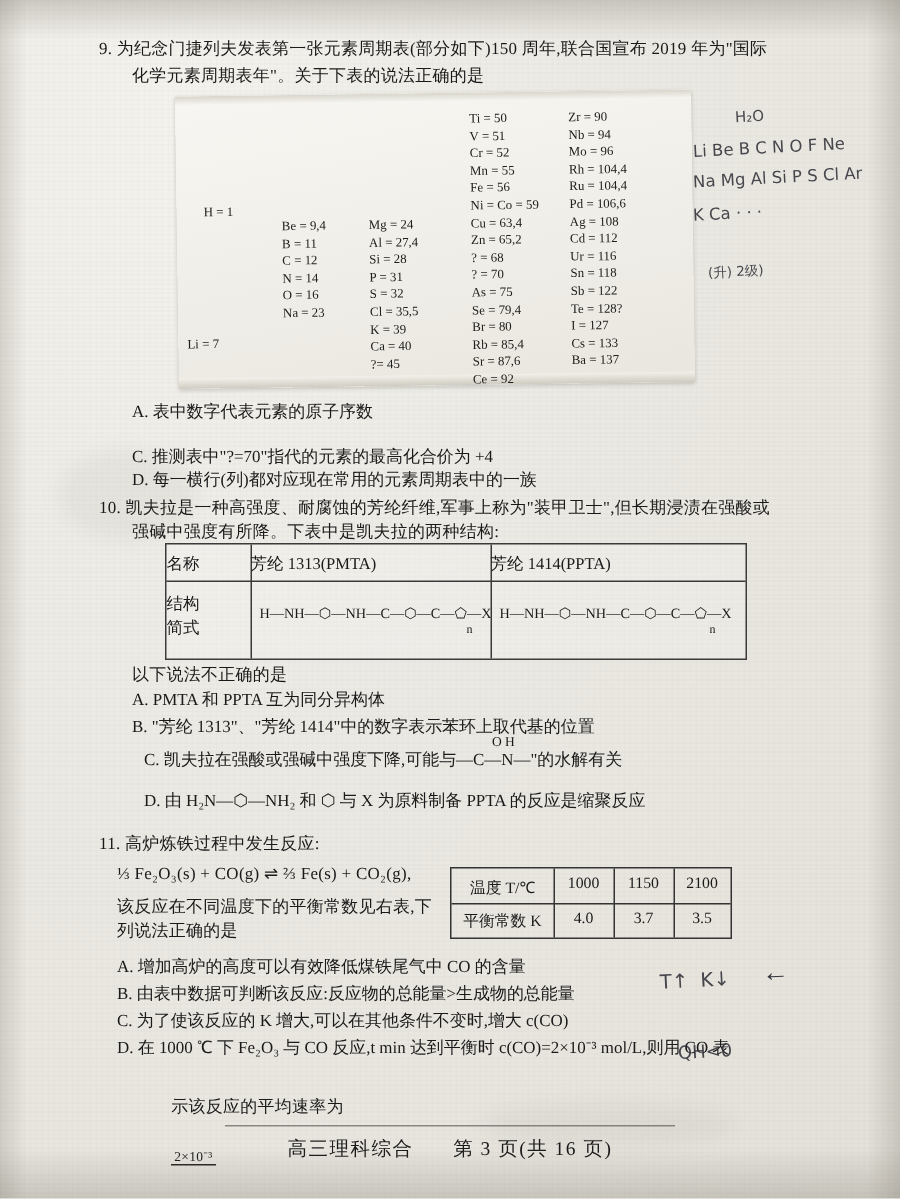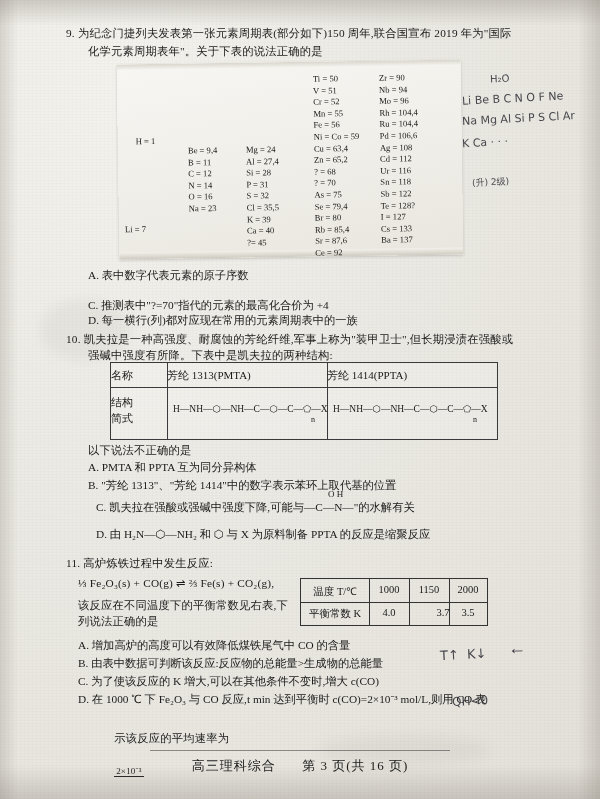--- a/index.html
+++ b/index.html
@@ -217,24 +217,24 @@
     <div class="t" style="left:78px;top:576px;">⅓ Fe₂O₃(s) + CO(g) ⇌ ⅔ Fe(s) + CO₂(g),</div>
 
     <div id="ttbl">
       <div class="h" style="top:23px;"></div>
       <div class="v" style="left:68px;"></div>
       <div class="v" style="left:108px;"></div>
       <div class="v" style="left:148px;"></div>
       <div class="tc" style="left:0;top:5px;width:68px;">温度 T/℃</div>
       <div class="tc" style="left:68px;top:5px;width:40px;">1000</div>
       <div class="tc" style="left:108px;top:5px;width:40px;">1150</div>
-      <div class="tc" style="left:148px;top:5px;width:38px;">2000</div>
+      <div class="tc" style="left:148px;top:5px;width:38px;">2100</div>
       <div class="tc" style="left:0;top:28px;width:68px;">平衡常数 K</div>
       <div class="tc" style="left:68px;top:28px;width:40px;">4.0</div>
-      <div class="tc" style="left:108px;top:28px;width:40px;padding-left:14px;">3.7</div>
+      <div class="tc" style="left:108px;top:28px;width:40px;">3.7</div>
       <div class="tc" style="left:148px;top:28px;width:38px;">3.5</div>
     </div>
 
     <div class="t" style="left:78px;top:598px;">该反应在不同温度下的平衡常数见右表,下</div>
     <div class="t" style="left:78px;top:614px;">列说法正确的是</div>
 
     <div class="opt" style="left:78px;top:638px;">A. 增加高炉的高度可以有效降低煤铁尾气中 CO 的含量</div>
     <div class="opt" style="left:78px;top:656px;">B. 由表中数据可判断该反应:反应物的总能量&gt;生成物的总能量</div>
     <div class="opt" style="left:78px;top:674px;">C. 为了使该反应的 K 增大,可以在其他条件不变时,增大 c(CO)</div>
     <div class="opt" style="left:78px;top:692px;">D. 在 1000 ℃ 下 Fe₂O₃ 与 CO 反应,t min 达到平衡时 c(CO)=2×10⁻³ mol/L,则用 CO 表</div>

